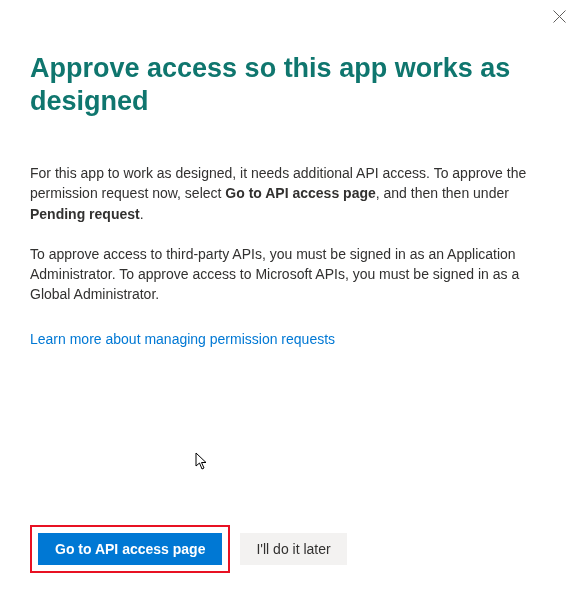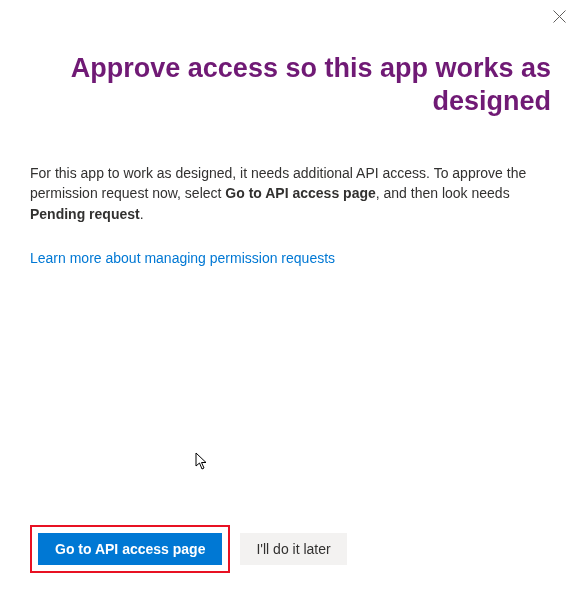--- a/index.html
+++ b/index.html
@@ -33,23 +33,22 @@
       stroke: #605e5c;
       stroke-width: 1;
     }
     .content {
       padding: 52px 30px 0 30px;
     }
     h1 {
       font-size: 27px;
       font-weight: 600;
       line-height: 1.24;
-      color: #701a75;
+      color: #0f766e;
       margin-bottom: 44px;
-      text-align: right;
     }
     .body-text {
       font-size: 14px;
       line-height: 1.45;
       color: #323130;
       margin-bottom: 20px;
     }
     .body-text b {
       font-weight: 600;
     }
@@ -118,23 +117,24 @@
         <line x1="0.5" y1="0.5" x2="12.5" y2="12.5"></line>
         <line x1="12.5" y1="0.5" x2="0.5" y2="12.5"></line>
       </svg>
   </span>
 </div>
 
 <div class="content">
   <h1>Approve access so this app works as designed</h1>
 
   <p class="body-text">
-    <span>For this app to work as designed, it needs additional API access. To approve the permission request now, select </span><b>Go to API access page</b><span>, and then look needs </span><b>Pending request</b><span>.</span>
+    <span>For this app to work as designed, it needs additional API access. To approve the permission request now, select </span><b>Go to API access page</b><span>, and then then under </span><b>Pending request</b><span>.</span>
   </p>
 
+  <p class="body-text">To approve access to third-party APIs, you must be signed in as an Application Administrator. To approve access to Microsoft APIs, you must be signed in as a Global Administrator.</p>
 
   <a class="link">Learn more about managing permission requests</a>
 </div>
 
 <div class="cursor">
   <svg viewBox="0 0 15 19">
     <path d="M1 1 L1 14 L4.5 11 L7 17 L9 16 L6.5 10.5 L11 10.5 Z" fill="#ffffff" stroke="#000000" stroke-width="1" stroke-linejoin="round"></path>
   </svg>
 </div>
 

